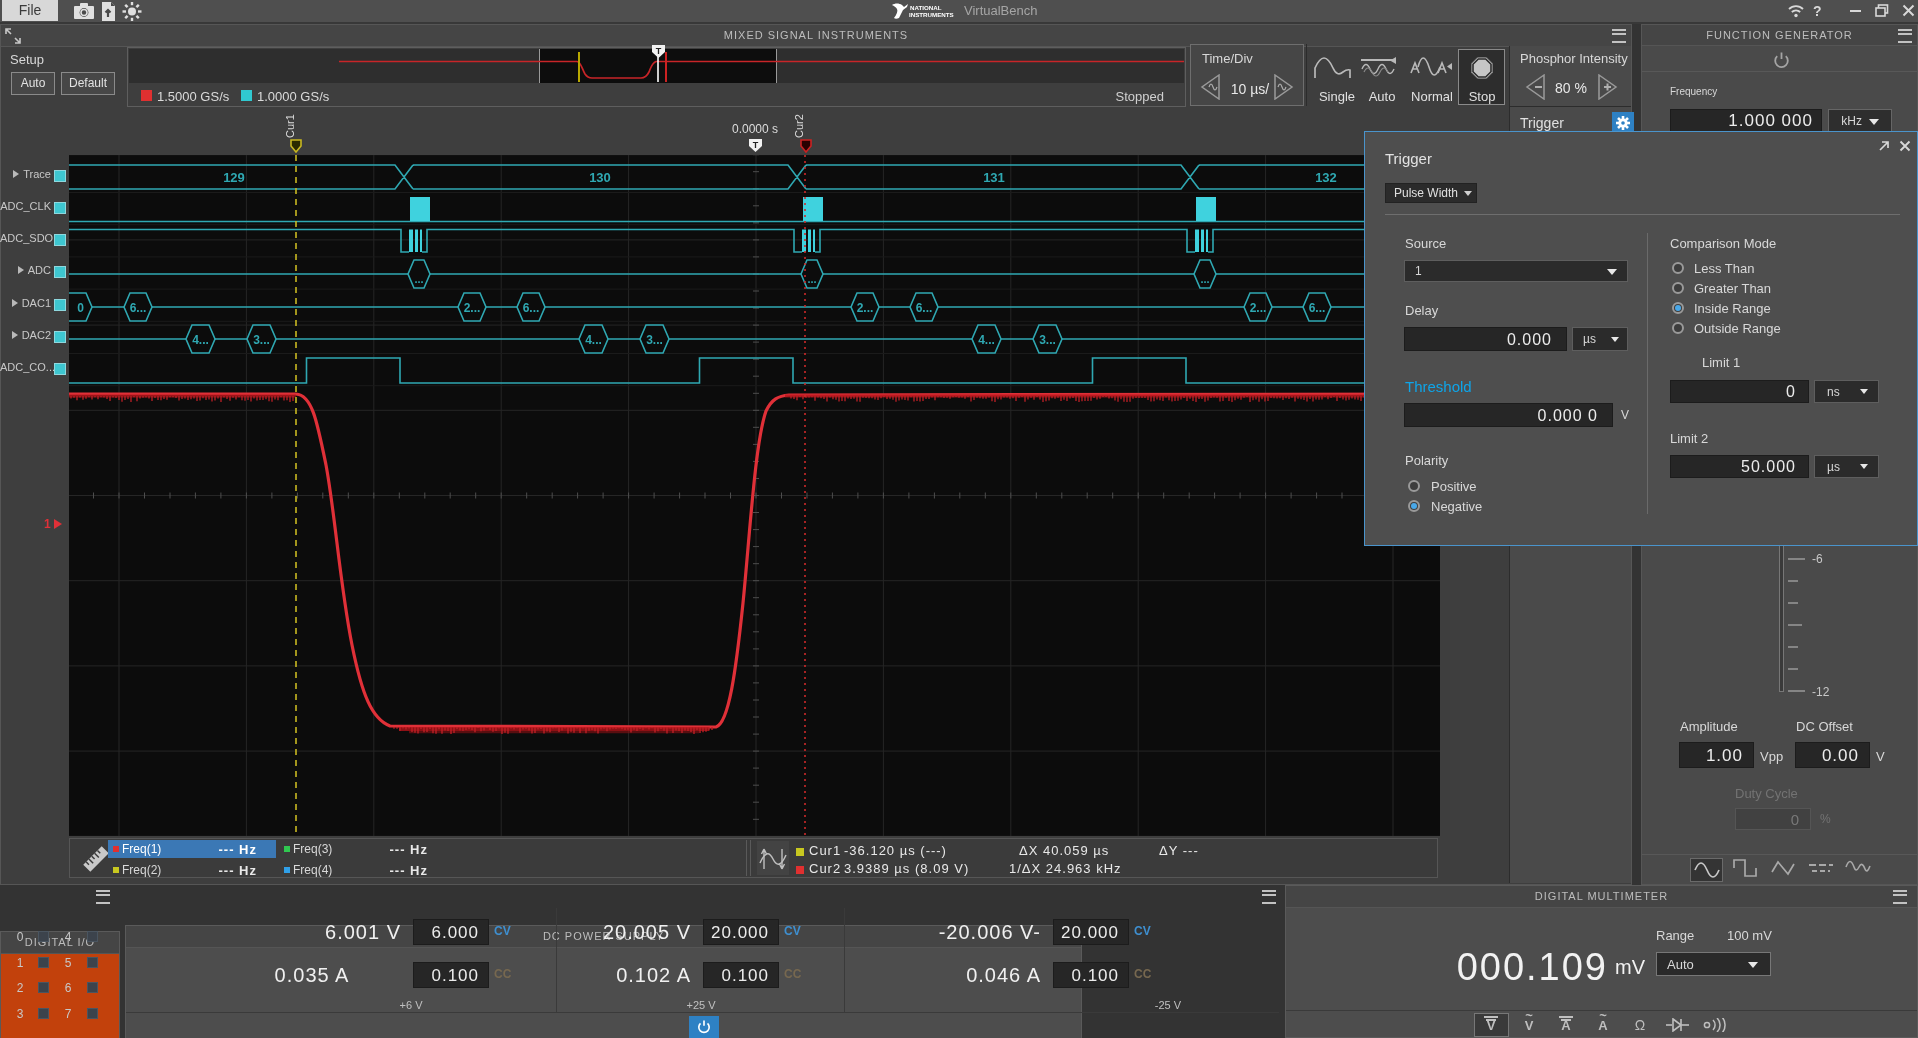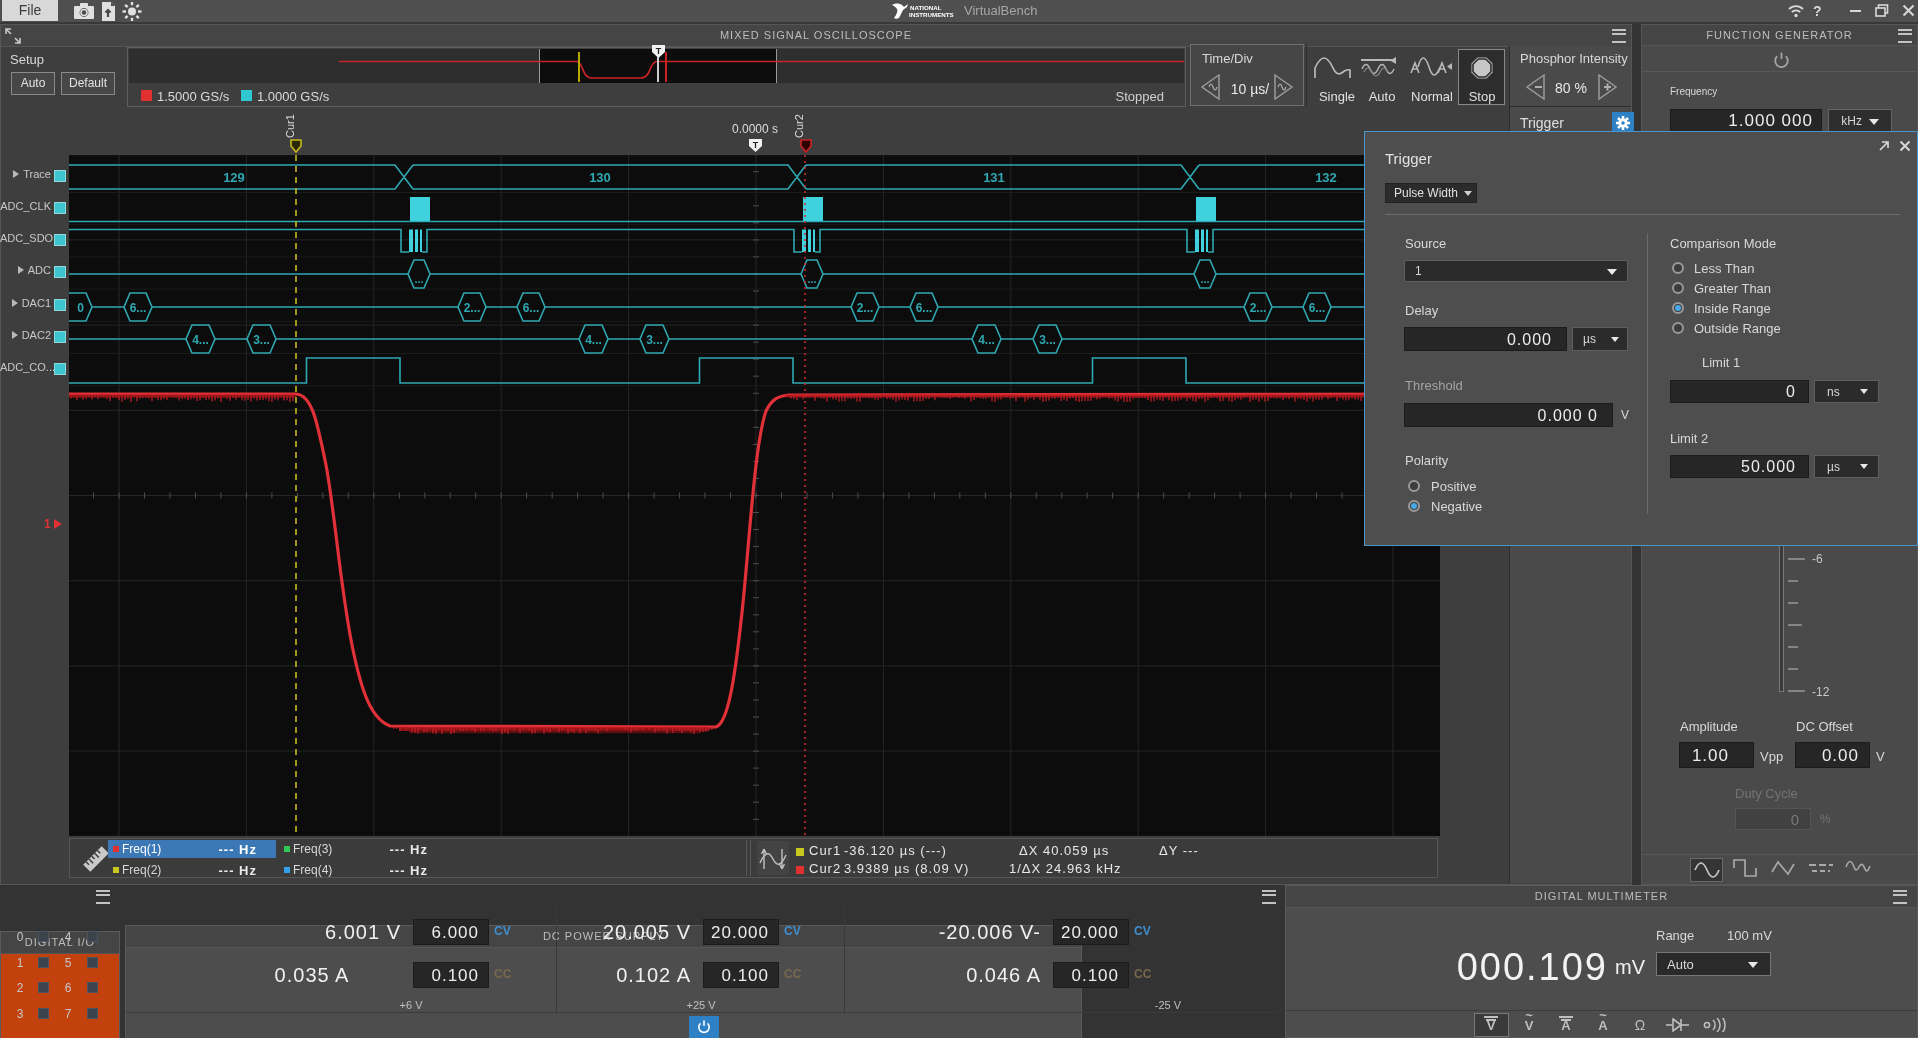--- a/index.html
+++ b/index.html
@@ -76,21 +76,21 @@
 <div class="abs" style="left:1850px;top:10px;width:11px;height:2px;background:#D8D8D8;"></div>
 <svg class="abs" style="left:1875px;top:4px;" width="14" height="13" viewBox="0 0 14 13">
  <rect x="3.5" y="1" width="9" height="8" fill="none" stroke="#D8D8D8" stroke-width="1.6"></rect>
  <rect x="1" y="4" width="9" height="8" fill="#4A4A4A" stroke="#D8D8D8" stroke-width="1.6"></rect>
 </svg>
 <svg class="abs" style="left:1902px;top:4px;" width="13" height="13" viewBox="0 0 13 13">
  <path d="M1.5 1.5 L11.5 11.5 M11.5 1.5 L1.5 11.5" stroke="#D8D8D8" stroke-width="2"></path>
 </svg>
 
 <div class="abs" style="left:0;top:24px;width:1632px;height:861px;background:#3E3E3E;border:1px solid #565656;box-sizing:border-box;">
-  <div class="hdr" style="height:21px;">MIXED SIGNAL OSCILLOSCOPE</div>
+  <div class="hdr" style="height:21px;">MIXED SIGNAL INSTRUMENTS</div>
 </div>
 <div class="ham" style="left:1612px;top:29px;"></div>
 
 <svg class="abs" style="left:5px;top:28px" width="16" height="16" viewBox="0 0 16 16">
  <path d="M1 6 L1 1 L6 1 M1 1 L6 6" stroke="#C8C8C8" stroke-width="1.6" fill="none"></path>
  <path d="M10 15 L15 15 L15 10 M15 15 L10 10" stroke="#C8C8C8" stroke-width="1.6" fill="none"></path>
 </svg>
 
 <div class="abs" style="left:10px;top:52px;color:#D8D8D8;font-size:13px;">Setup</div>
 <div class="abs" style="left:11px;top:72px;width:42px;height:21px;background:#474747;border:1px solid #8a8a8a;color:#E2E2E2;font-size:12px;text-align:center;line-height:21px;">Auto</div>
@@ -498,21 +498,21 @@
   <line x1="0" y1="53" x2="10" y2="53"></line>
   <line x1="0" y1="75" x2="14" y2="75"></line>
   <line x1="0" y1="97" x2="10" y2="97"></line>
   <line x1="0" y1="119" x2="10" y2="119"></line>
   <line x1="0" y1="141" x2="17" y2="141"></line>
  </g>
  <text x="24" y="13" fill="#C8C8C8" font-size="12" font-family="Liberation Sans">-6</text>
  <text x="24" y="146" fill="#C8C8C8" font-size="12" font-family="Liberation Sans">-12</text>
 </svg>
 <div class="abs" style="left:1680px;top:719px;color:#D8D8D8;font-size:13px;">Amplitude</div>
-<div class="ibox" style="left:1679px;top:742px;width:75px;height:26px;font-size:17px;text-align:right;line-height:25px;padding-right:24px;">1.00</div>
+<div class="ibox" style="left:1679px;top:742px;width:75px;height:26px;font-size:17px;text-align:right;line-height:25px;padding-right:10px;">1.00</div>
 <div class="abs" style="left:1760px;top:749px;color:#D8D8D8;font-size:13px;">Vpp</div>
 <div class="abs" style="left:1796px;top:719px;color:#D8D8D8;font-size:13px;">DC Offset</div>
 <div class="ibox" style="left:1795px;top:742px;width:75px;height:26px;font-size:17px;text-align:right;line-height:25px;padding-right:10px;">0.00</div>
 <div class="abs" style="left:1876px;top:749px;color:#D8D8D8;font-size:13px;">V</div>
 <div class="abs" style="left:1735px;top:786px;color:#737373;font-size:13px;">Duty Cycle</div>
 <div class="abs" style="left:1735px;top:808px;width:76px;height:22px;background:#414141;border:1px solid #555;box-sizing:border-box;color:#787878;font-family:'Liberation Sans',sans-serif;letter-spacing:1px;font-size:15px;text-align:right;line-height:21px;padding-right:10px;">0</div>
 <div class="abs" style="left:1820px;top:812px;color:#737373;font-size:12px;">%</div>
 <div class="abs" style="left:1642px;top:854px;width:275px;height:1px;background:#585858;"></div>
 <div class="abs" style="left:1690px;top:858px;width:33px;height:24px;background:#343434;border:1px solid #6a6a6a;box-sizing:border-box;"></div>
 <svg class="abs" style="left:1694px;top:862px;" width="26" height="16" viewBox="0 0 26 16">
@@ -630,21 +630,21 @@
 </svg>
 <div class="abs" style="left:1385px;top:183px;width:92px;height:20px;background:#2B2B2B;border:1px solid #222;box-sizing:border-box;color:#E0E0E0;font-size:12px;line-height:19px;"><span style="margin-left:8px;">Pulse Width</span><span class="caret" style="margin-left:6px;border-top-width:5px;border-left-width:4px;border-right-width:4px;"></span></div>
 <div class="abs" style="left:1385px;top:214px;width:515px;height:1px;background:#6e6e6e;"></div>
 <div class="abs" style="left:1647px;top:233px;width:1px;height:281px;background:#6a6a6a;"></div>
 
 <div class="abs" style="left:1405px;top:236px;color:#D8D8D8;font-size:13px;">Source</div>
 <div class="ubox" style="left:1404px;top:260px;width:224px;height:22px;background:#2B2B2B;border-color:#5e5e5e;line-height:21px;"><span style="margin-left:10px;">1</span><span class="caret" style="position:absolute;right:10px;top:8px;border-top-color:#E8E8E8"></span></div>
 <div class="abs" style="left:1405px;top:303px;color:#D8D8D8;font-size:13px;">Delay</div>
 <div class="ibox" style="left:1404px;top:327px;width:163px;height:24px;font-size:16px;text-align:right;line-height:23px;padding-right:14px;">0.000</div>
 <div class="ubox" style="left:1572px;top:327px;width:56px;height:24px;background:#2B2B2B;border-color:#5e5e5e;line-height:23px;font-size:12px;"><span style="margin-left:10px;">µs</span><span class="caret" style="position:absolute;right:8px;top:9px;border-top-color:#E8E8E8;border-top-width:5px;border-left-width:4px;border-right-width:4px;"></span></div>
-<div class="abs" style="left:1405px;top:378px;color:#a3a3a3;font-size:13px;">Threshold</div>
+<div class="abs" style="left:1405px;top:378px;color:#0ea5e9;font-size:15px;">Threshold</div>
 <div class="ibox" style="left:1404px;top:403px;width:209px;height:24px;font-size:16px;text-align:right;line-height:23px;padding-right:14px;">0.000 0</div>
 <div class="abs" style="left:1621px;top:408px;color:#D8D8D8;font-size:12px;">V</div>
 <div class="abs" style="left:1405px;top:453px;color:#D8D8D8;font-size:13px;">Polarity</div>
 <div class="radio" style="left:1408px;top:480px;"></div>
 <div class="abs" style="left:1431px;top:479px;color:#D8D8D8;font-size:13px;">Positive</div>
 <div class="radio sel" style="left:1408px;top:500px;"></div>
 <div class="abs" style="left:1431px;top:499px;color:#D8D8D8;font-size:13px;">Negative</div>
 
 <div class="abs" style="left:1670px;top:236px;color:#D8D8D8;font-size:13px;">Comparison Mode</div>
 <div class="radio" style="left:1672px;top:262px;"></div>

